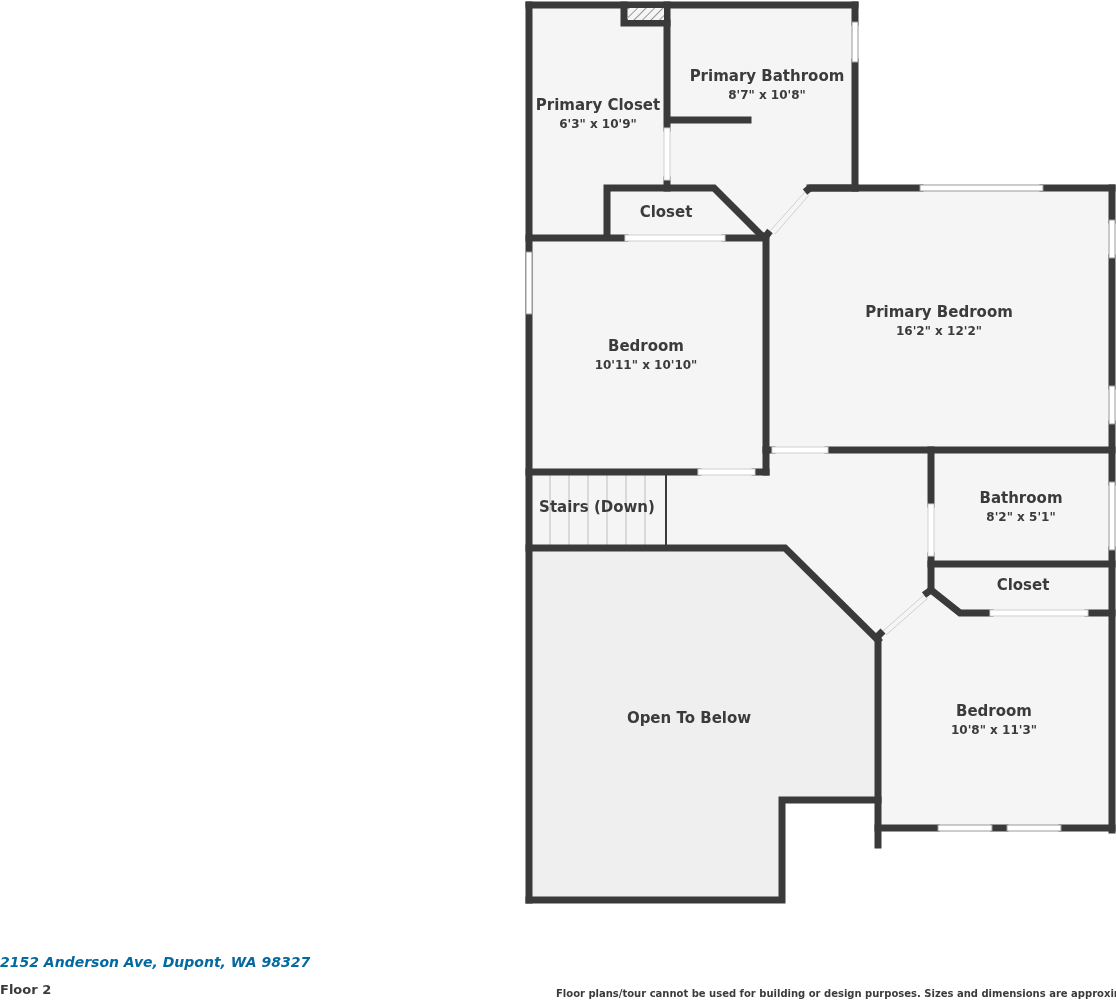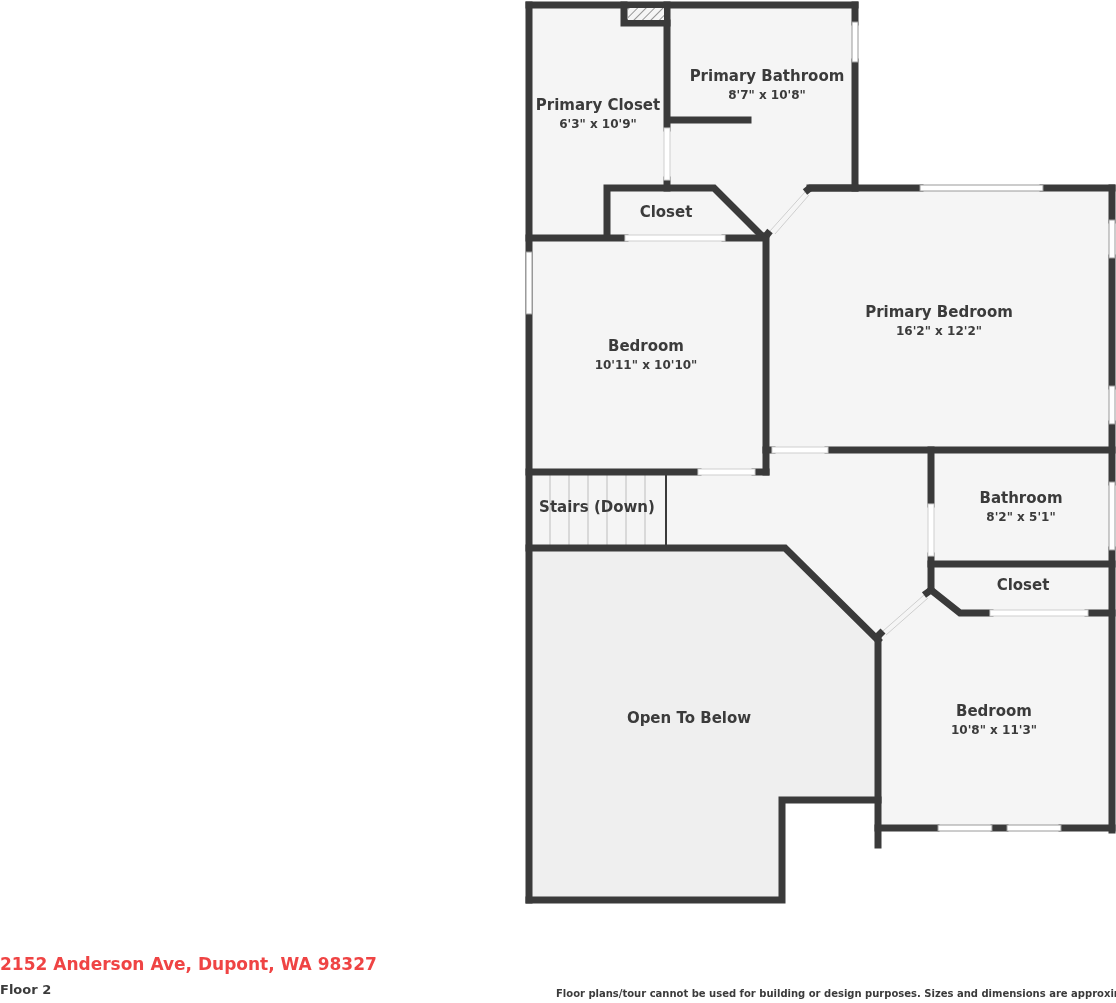--- a/index.html
+++ b/index.html
@@ -1,21 +1,21 @@
 <!DOCTYPE html>
 <html><head>
 <meta charset="utf-8">
 <style>
   html, body { margin: 0; padding: 0; background: #ffffff; }
   body { width: 1116px; height: 1003px; position: relative; overflow: hidden;
          font-family: "DejaVu Sans", sans-serif; color: #3b3b3b; }
   #plan { position: absolute; left: 0; top: 0; }
   .room-name { font-family: "DejaVu Sans", sans-serif; font-weight: bold; font-size: 15px; fill: #3b3b3b; }
   .room-dim { font-family: "DejaVu Sans", sans-serif; font-weight: bold; font-size: 12px; fill: #3b3b3b; }
-  .footer-address { position: absolute; left: 0; top: 954px; font-weight: bold; font-size: 17px; color: #ef4444; }
+  .footer-address { position: absolute; left: 0; top: 954px; font-weight: bold; font-size: 14px; color: #0369a1; font-style: italic; }
   .footer-floor { position: absolute; left: 0; top: 982px; font-weight: bold; font-size: 13px; color: #3b3b3b; }
   .footer-disclaimer { position: absolute; left: 556px; top: 988px; font-weight: bold; font-size: 10px; color: #3b3b3b; white-space: nowrap; }
 </style>
 </head>
 <body>
 
 <svg id="plan" width="1116" height="1003" viewBox="0 0 1116 1003" xmlns="http://www.w3.org/2000/svg">
   <defs>
     <pattern id="hatch" width="6" height="6" patternUnits="userSpaceOnUse" patternTransform="rotate(45)">
       <rect width="6" height="6" fill="#f5f5f5"></rect>

